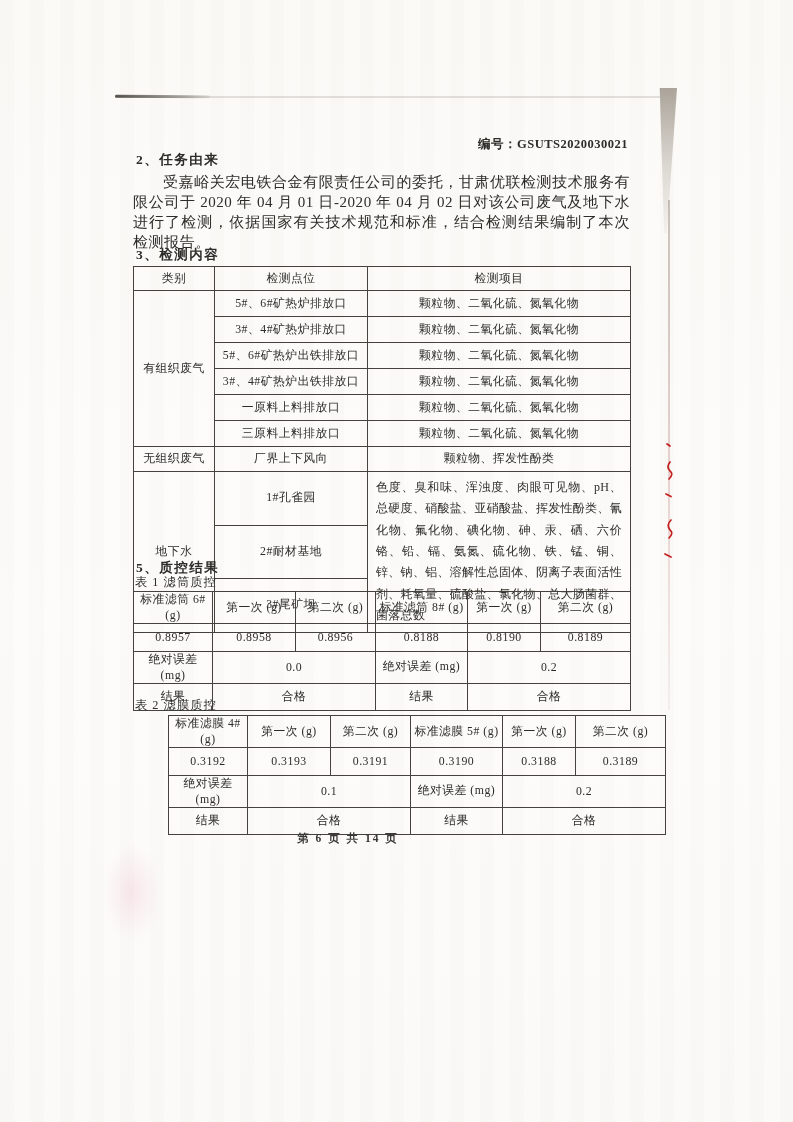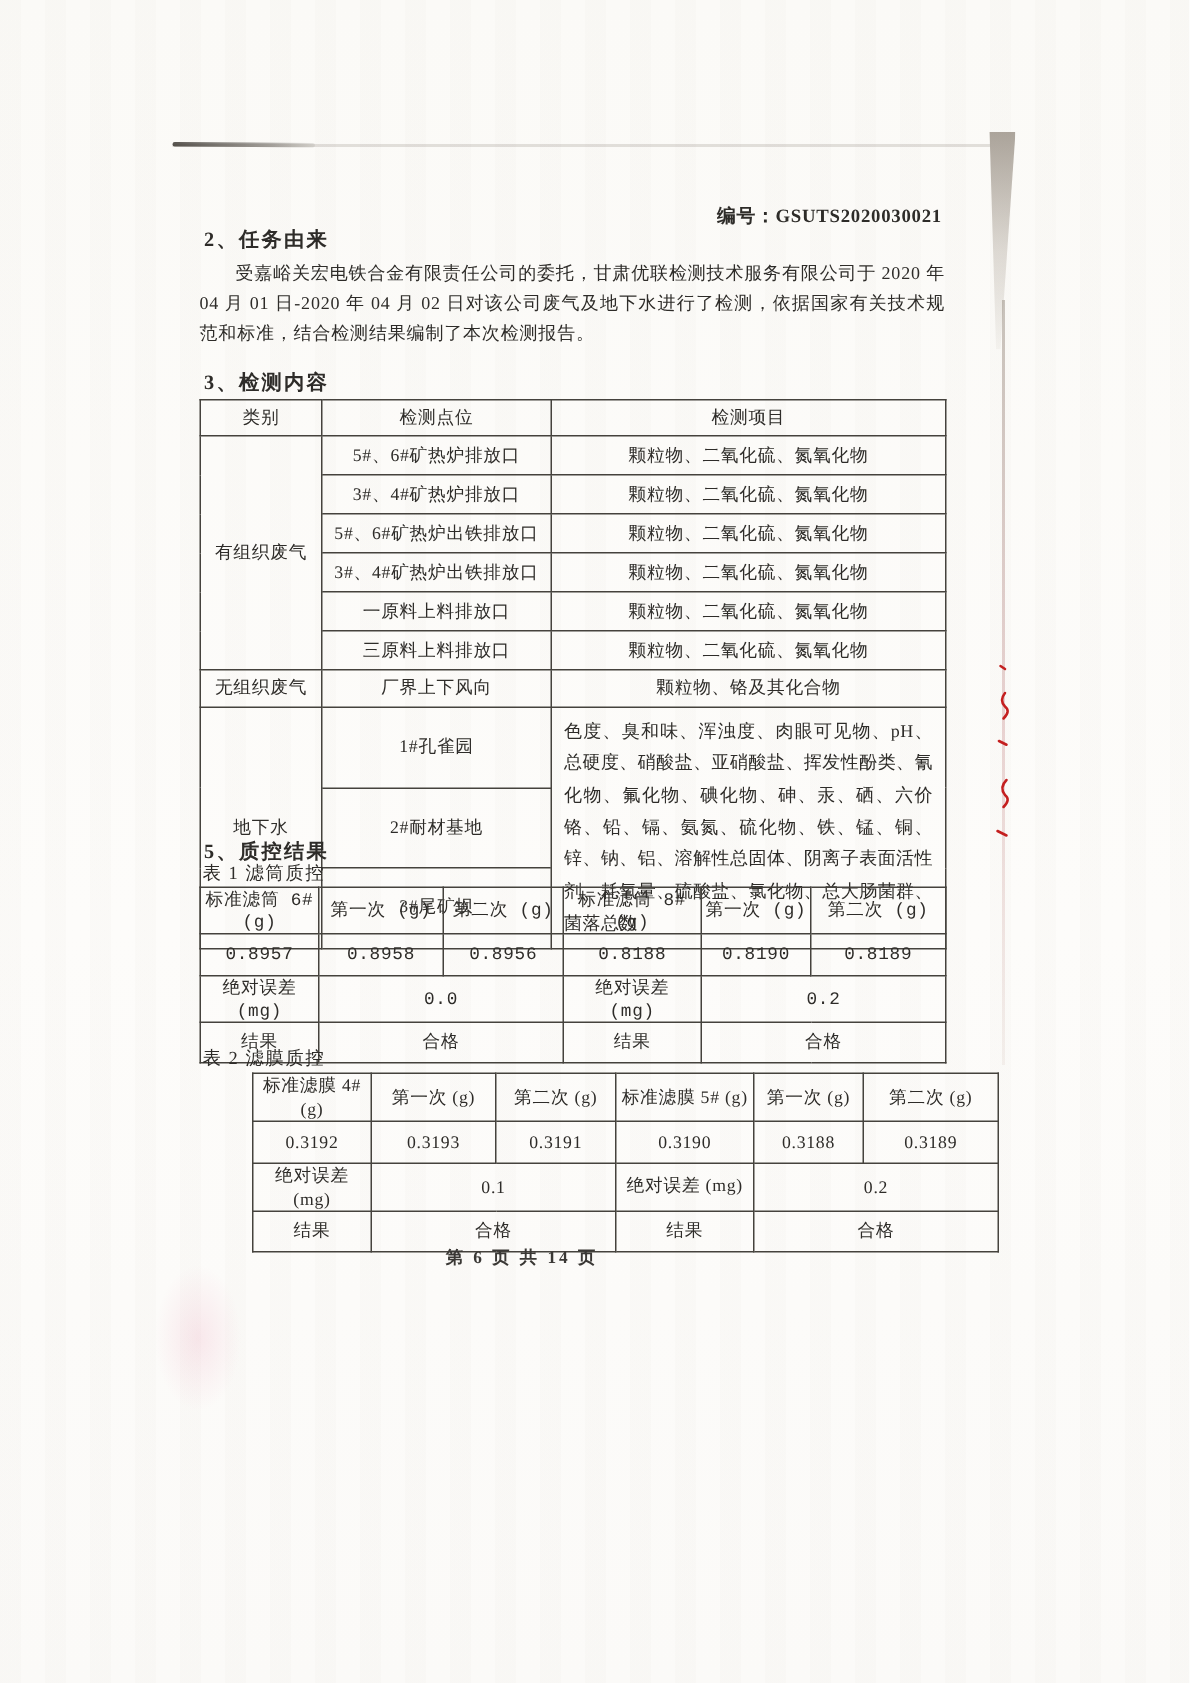--- a/index.html
+++ b/index.html
@@ -20,41 +20,41 @@
   }
   .content{position:absolute;left:133px;top:0;width:497px;}
 
   .doc-number{position:absolute;top:136px;right:2px;font-weight:bold;font-size:12.5px;letter-spacing:.5px;}
   .sec-heading{position:absolute;left:3px;font-weight:bold;font-size:13.5px;letter-spacing:1.5px;text-align:center;}
   #h2{top:151px;}
   #h3{top:246px;}
   #h4{top:559px;}
   .body-para{
     position:absolute;top:172px;left:0;width:100%;
-    font-size:12px;line-height:20px;letter-spacing:.55px;
+    font-size:15px;line-height:20px;letter-spacing:.55px;
     text-align:justify;text-indent:2em;
   }
   table{border-collapse:collapse;table-layout:fixed;position:absolute;left:0;}
   td{
     border:1.3px solid #45423d;
     font-size:11.8px;text-align:center;vertical-align:middle;
     letter-spacing:.5px;padding:0 2px;overflow:hidden;
   }
   #t3{top:266px;width:497px;}
   #t3 .hrow td{height:23px;text-align:center;}
   #t3 .orow td{height:25px;}
   #t3 .urow td{height:24px;}
   #t3 .grow td{height:30px;}
   #t3 .gw-items{
     text-align:justify;padding:5px 8px;line-height:1.78;font-size:12px;letter-spacing:.3px;
   }
   .tbl-caption{position:absolute;left:2px;font-size:12.3px;letter-spacing:1px;}
   #cap1{top:574px;}
   #cap2{top:697px;}
-  #qc1{top:591px;width:497px;font-family:Liberation Mono, monospace;}
+  #qc1{top:591px;width:497px;}
   #qc2{top:715px;width:497px;margin-left:35px;}
   .qc td{height:26.5px;font-size:11.8px;}
 
   .page-footer{
     position:absolute;left:133px;top:831px;width:430px;text-align:center;
     font-size:11.5px;letter-spacing:2px;font-weight:bold;color:#3a3835;
   }
 
   
   .topline{
@@ -144,21 +144,21 @@
       <td>一原料上料排放口</td>
       <td>颗粒物、二氧化硫、氮氧化物</td>
     </tr>
     <tr class="orow">
       <td>三原料上料排放口</td>
       <td>颗粒物、二氧化硫、氮氧化物</td>
     </tr>
     <tr class="urow">
       <td>无组织废气</td>
       <td>厂界上下风向</td>
-      <td>颗粒物、铬及其化合物</td>
+      <td>颗粒物、挥发性酚类</td>
     </tr>
     <tr class="grow">
       <td rowspan="3">地下水</td>
       <td>1#孔雀园</td>
       <td rowspan="3" class="gw-items">色度、臭和味、浑浊度、肉眼可见物、pH、总硬度、硝酸盐、亚硝酸盐、挥发性酚类、氰化物、氟化物、碘化物、砷、汞、硒、六价铬、铅、镉、氨氮、硫化物、铁、锰、铜、锌、钠、铝、溶解性总固体、阴离子表面活性剂、耗氧量、硫酸盐、氯化物、总大肠菌群、菌落总数</td>
     </tr>
     <tr class="grow">
       <td>2#耐材基地</td>
     </tr>
     <tr class="grow">

